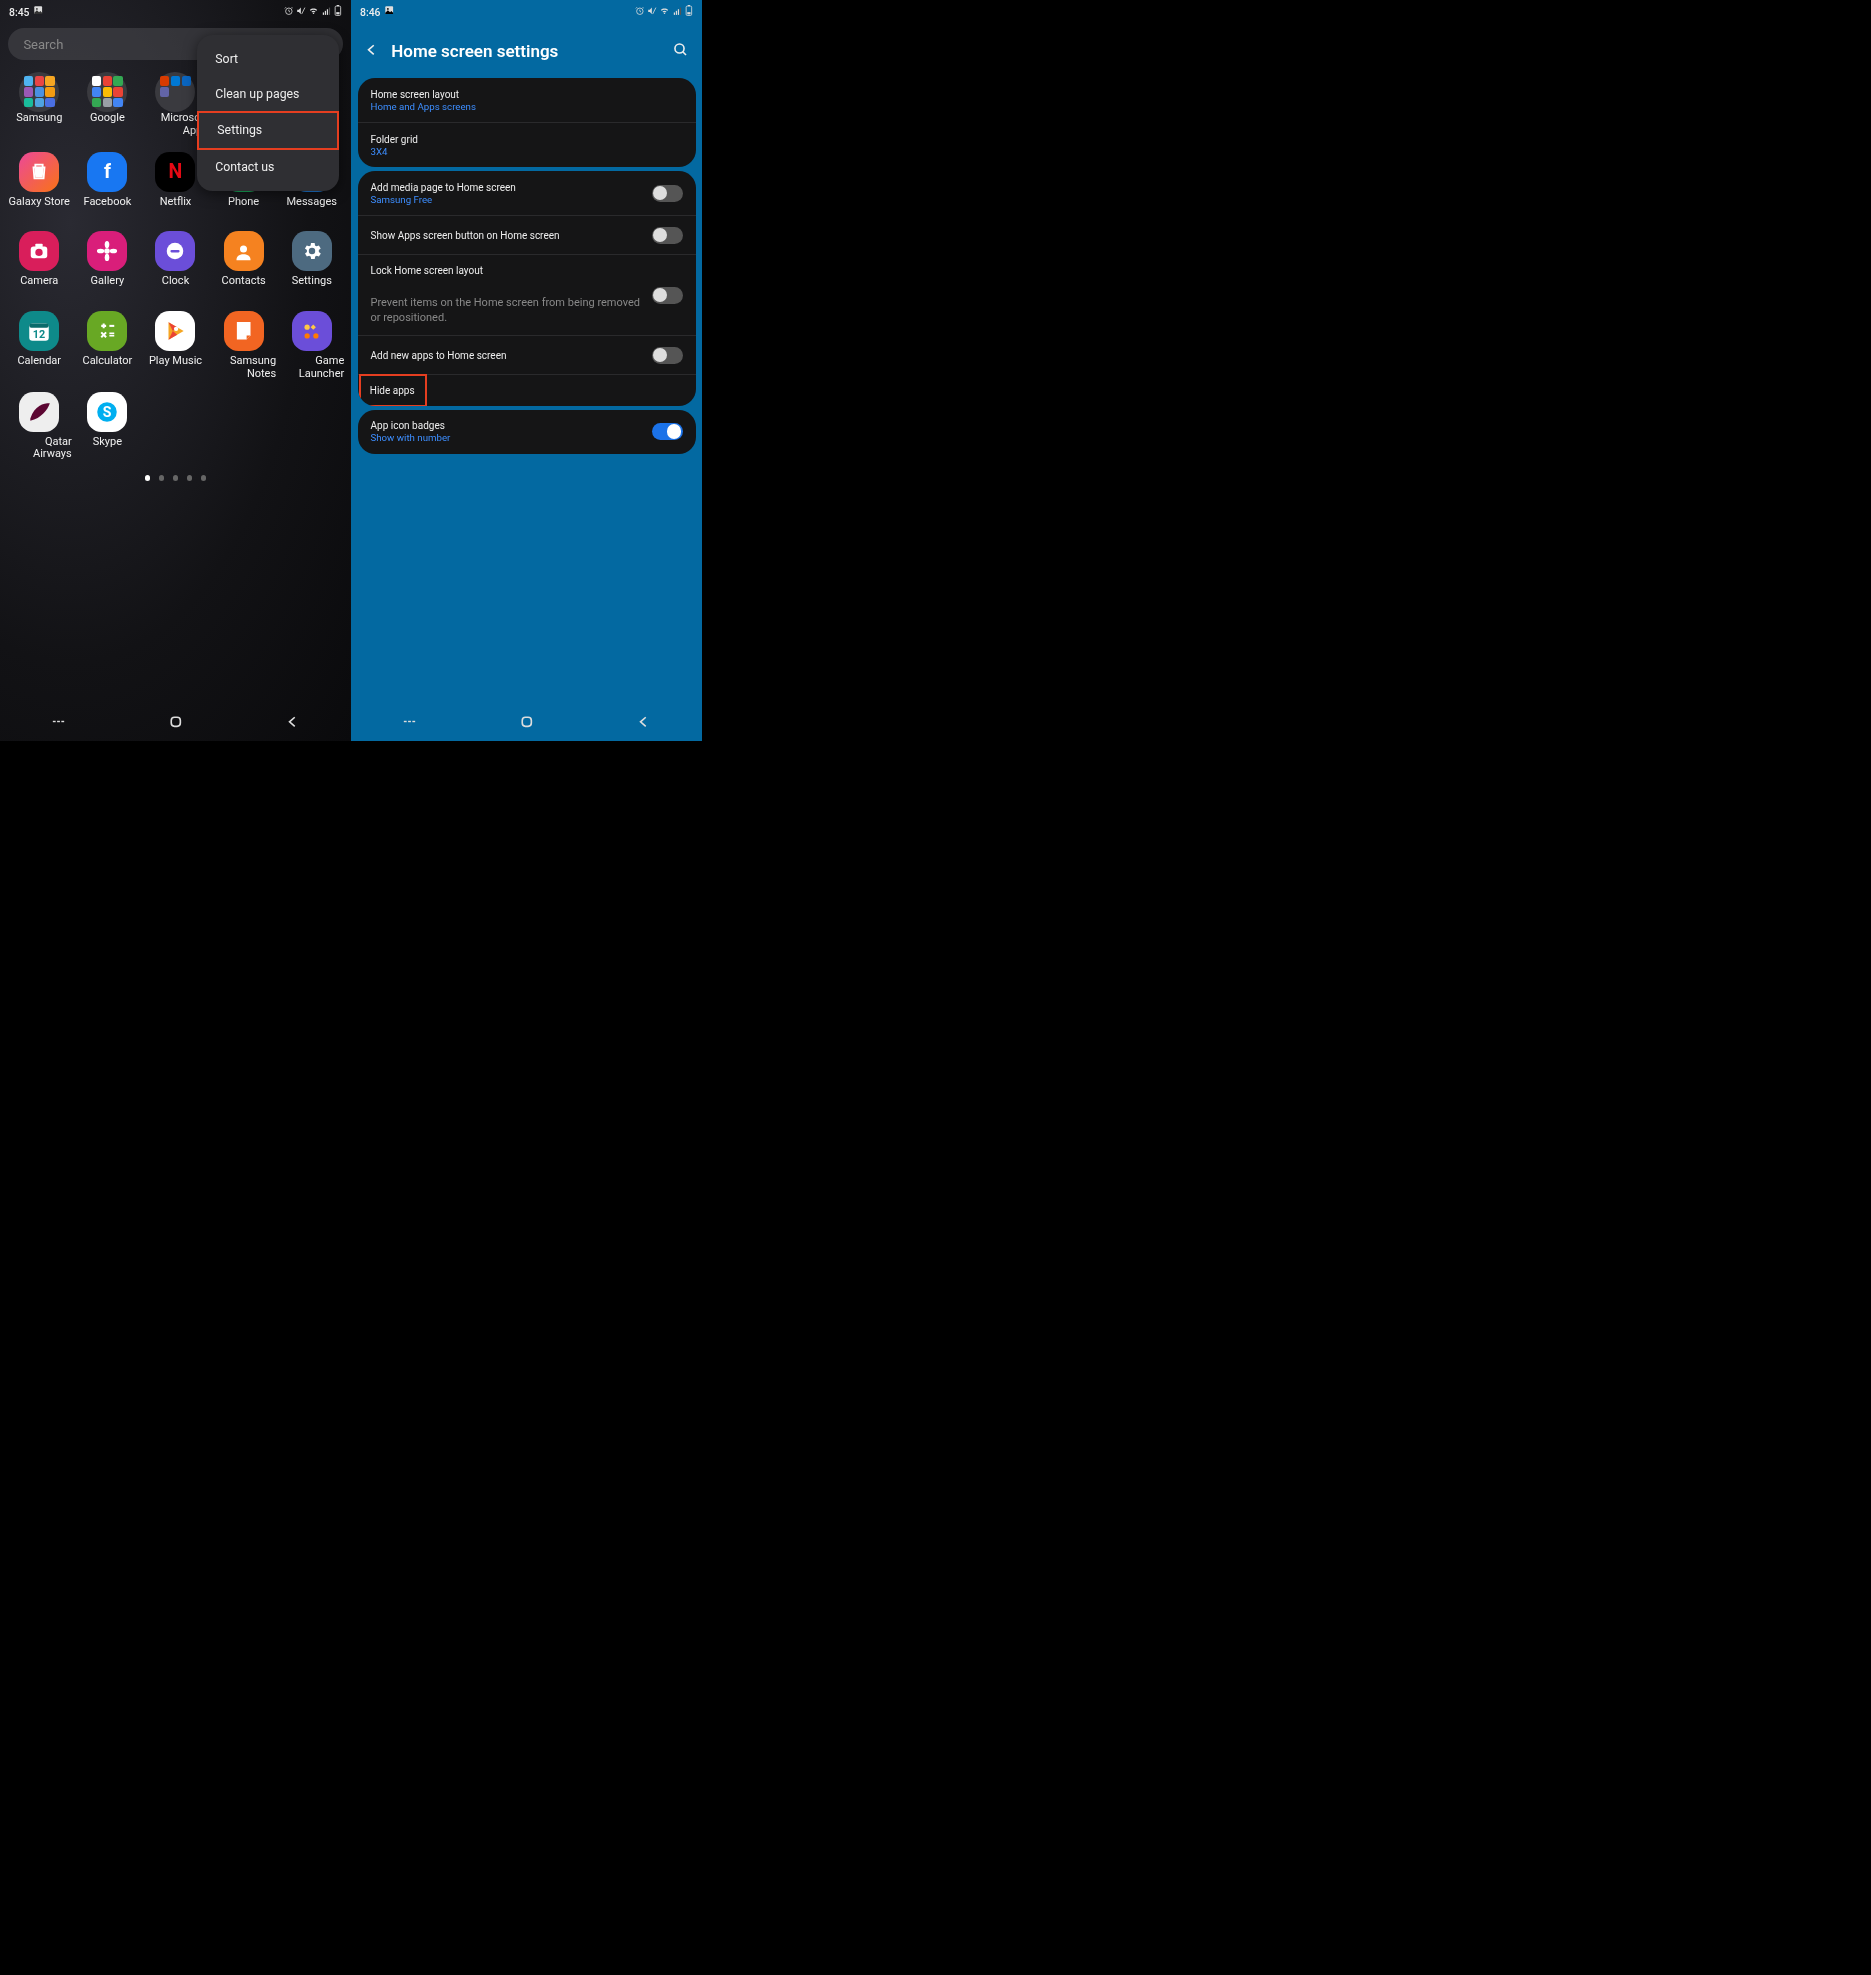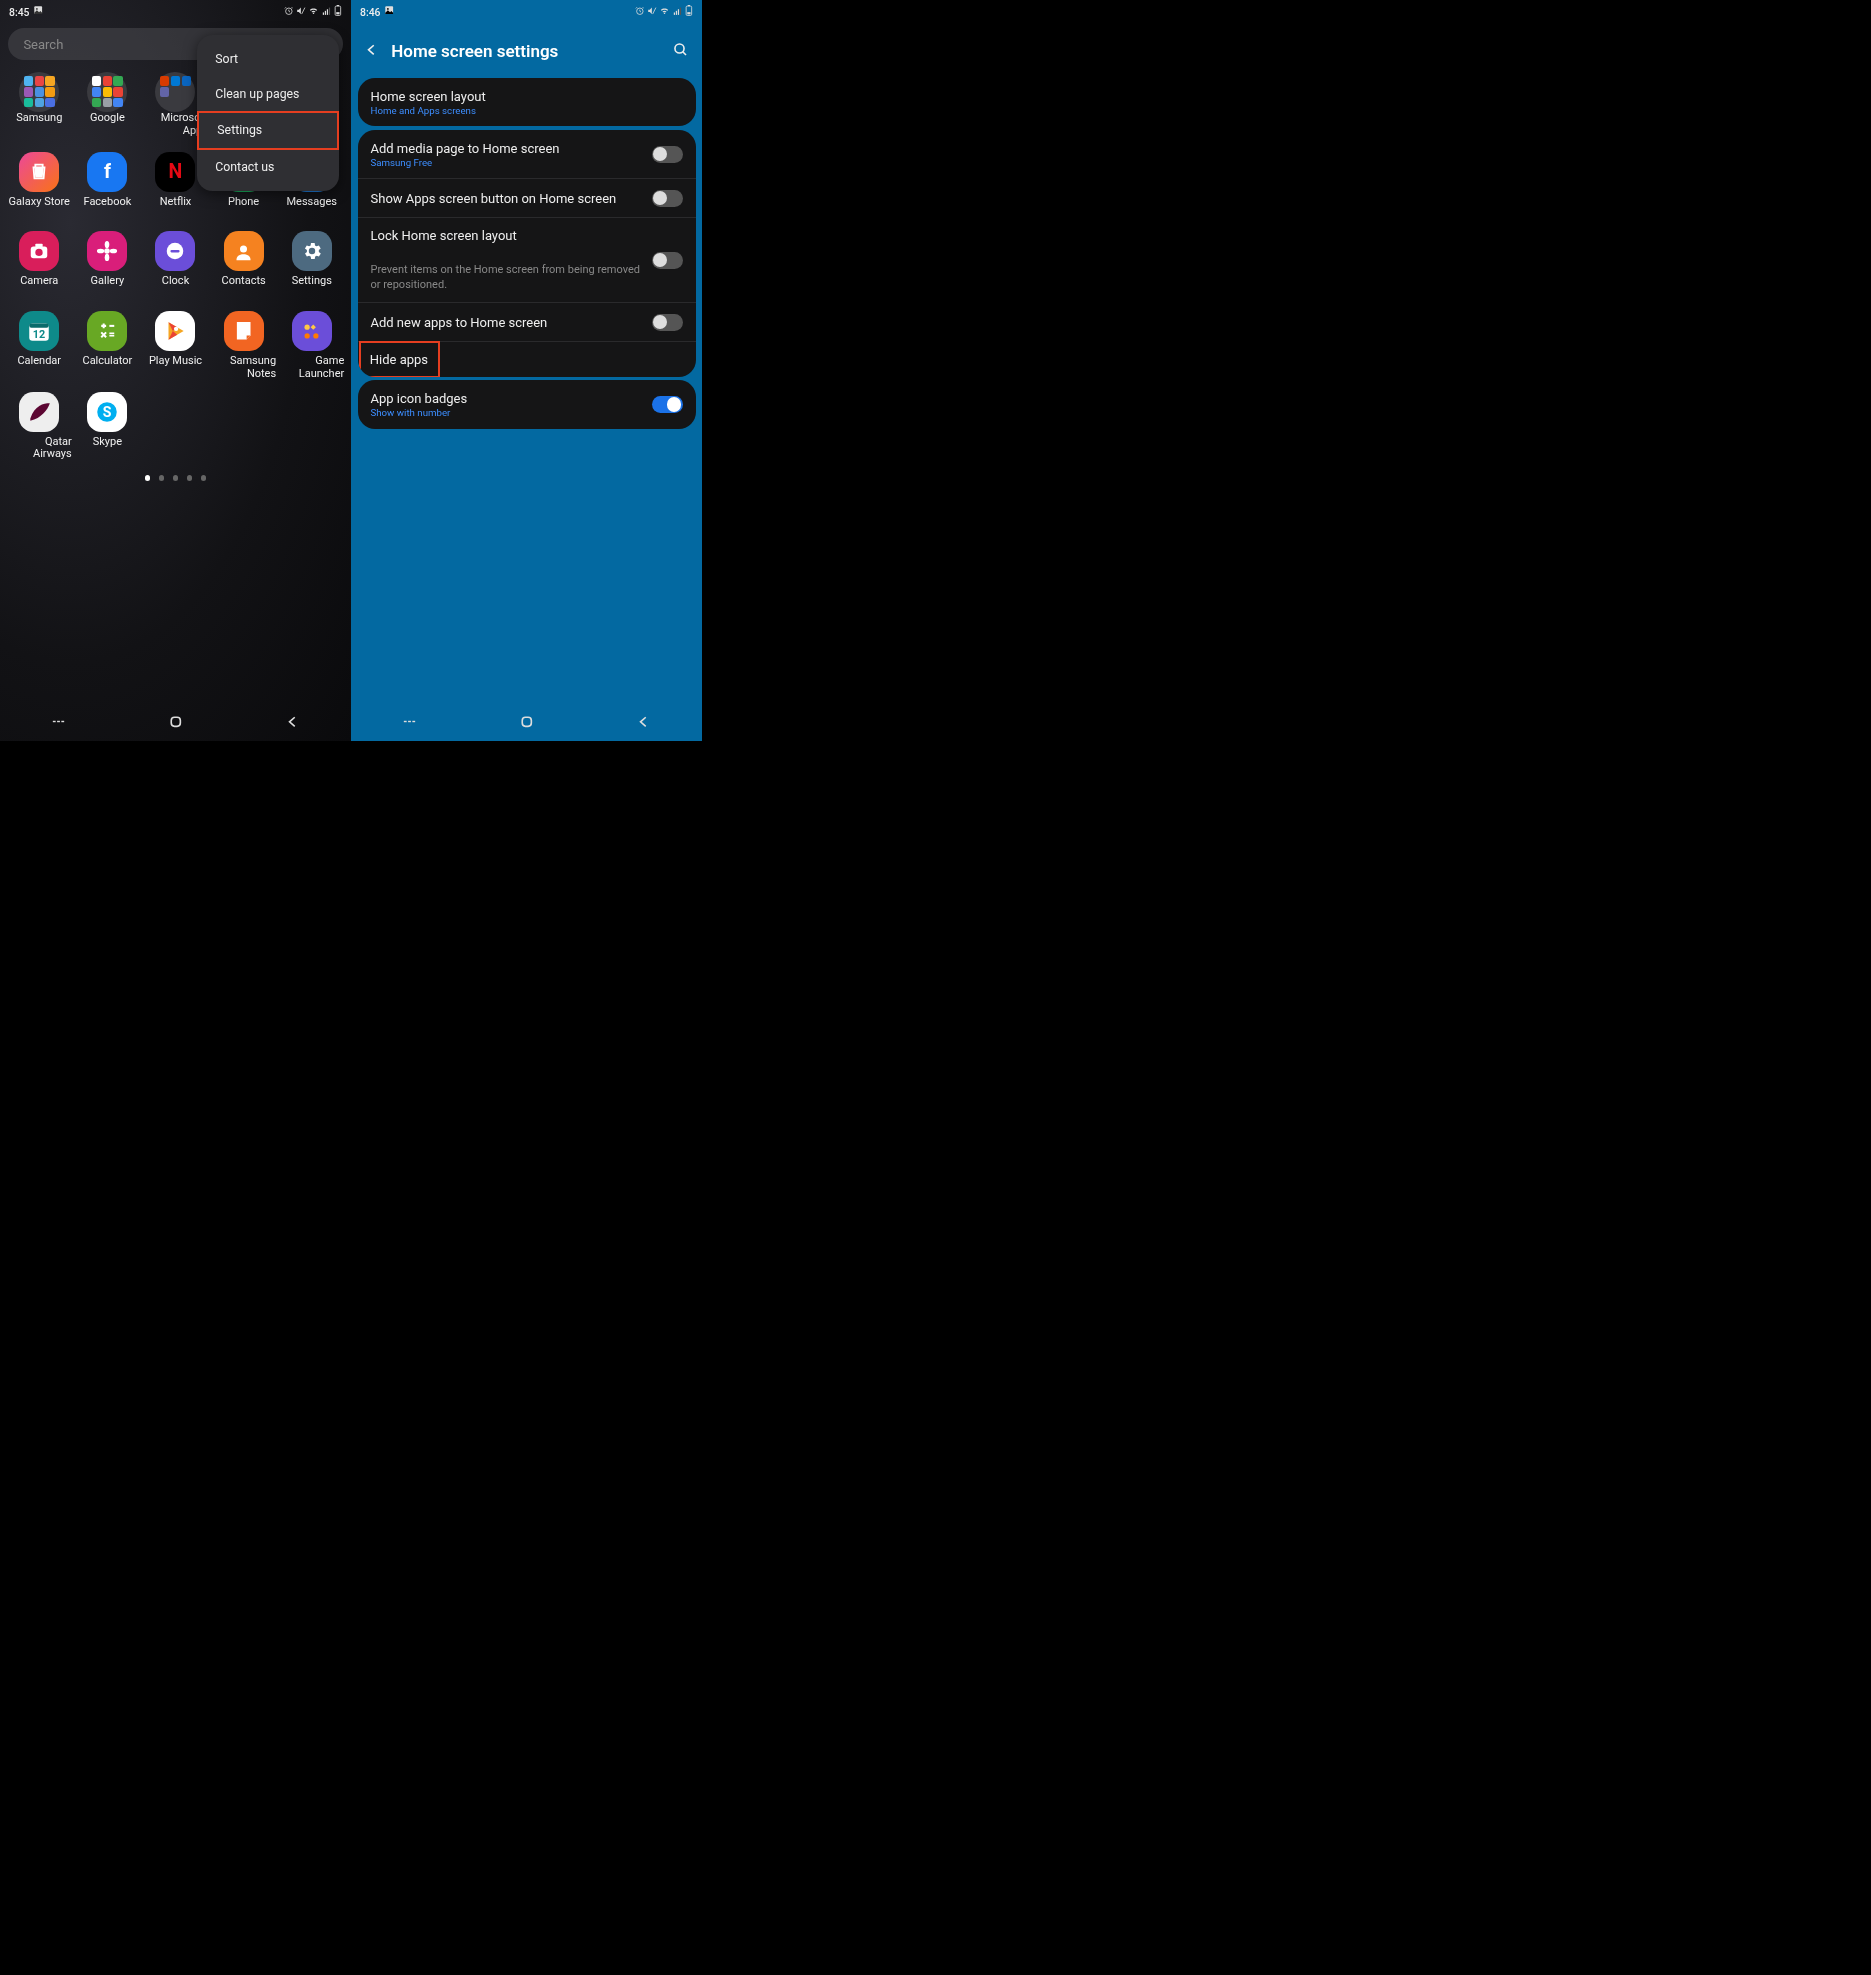--- a/index.html
+++ b/index.html
@@ -147,21 +147,21 @@
   overflow: hidden;
 }
 .settings-row {
   padding: 10.4px 13px;
   border-bottom: 0.6px solid #2a2a2c;
   display: flex;
   align-items: center;
 }
 .settings-row:last-child { border-bottom: none; }
 .row-text { flex: 1; }
-.row-title { font-size: 13px; color: #eee; }
+.row-title { font-size: 10px; color: #eee; }
 .row-sub { font-size: 9.7px; color: #3d8eff; margin-top: 1.3px; }
 .row-desc { font-size: 11px; color: #888; margin-top: 20px; line-height: 1.3; }
 .toggle {
   width: 31px; height: 17px;
   background: #555;
   border-radius: 8.4px;
   position: relative;
 }
 .toggle .knob {
   width: 14.3px; height: 14.3px;
@@ -520,20 +520,26 @@
       </div>
     </div>
 
     <div class="settings-panel">
       <div class="settings-row">
         <div class="row-text">
           <div class="row-title">Home screen layout</div>
           <div class="row-sub">Home and Apps screens</div>
         </div>
       </div>
+      <div class="settings-row">
+        <div class="row-text">
+          <div class="row-title">Folder grid</div>
+          <div class="row-sub">3X4</div>
+        </div>
+      </div>
     </div>
 
     <div class="settings-panel">
       <div class="settings-row">
         <div class="row-text">
           <div class="row-title">Add media page to Home screen</div>
           <div class="row-sub">Samsung Free</div>
         </div>
         <div class="toggle">
             <div class="knob"></div>

